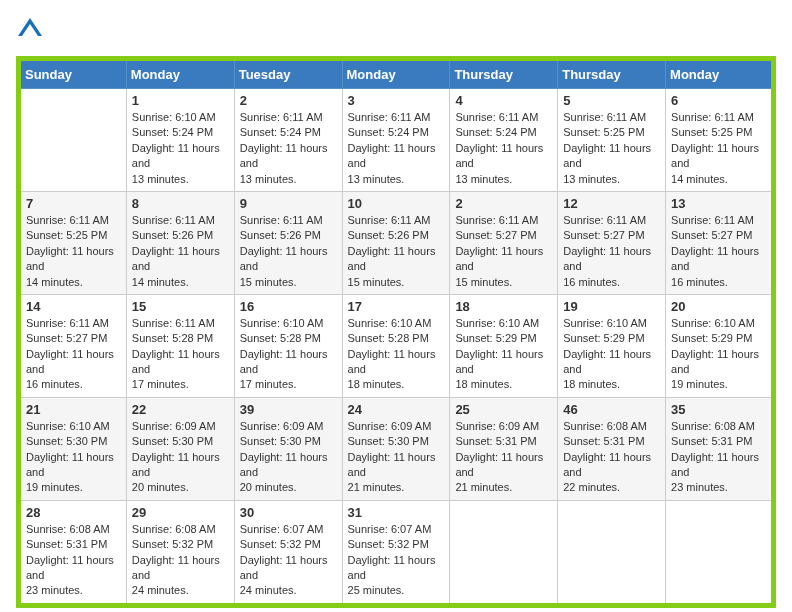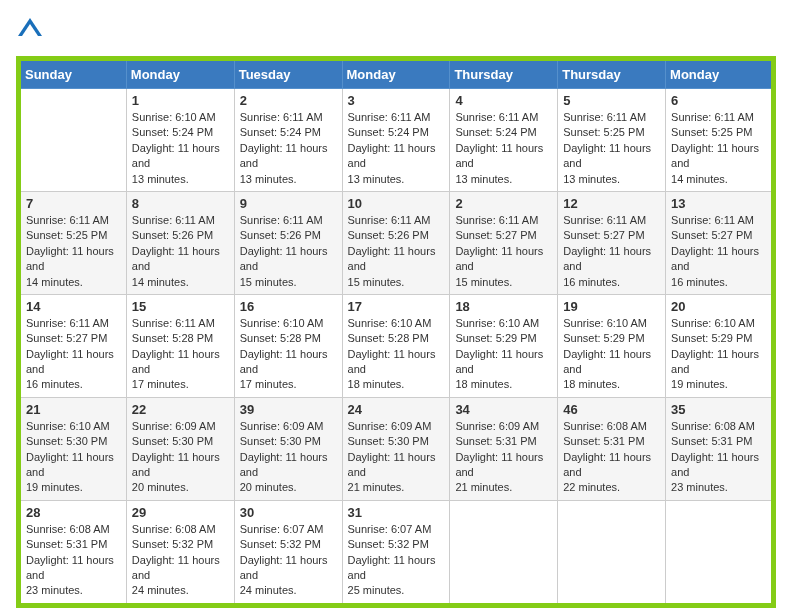--- a/index.html
+++ b/index.html
@@ -272,21 +272,21 @@
           Sunrise: 6:09 AM<br>Sunset: 5:30 PM<br>Daylight: 11 hours and<br>20 minutes.
         </div>
         </td>
         <td>
           <span class="day-number">24</span>
         <div class="cell-info">
           Sunrise: 6:09 AM<br>Sunset: 5:30 PM<br>Daylight: 11 hours and<br>21 minutes.
         </div>
         </td>
         <td>
-          <span class="day-number">34</span>
+          <span class="day-number">25</span>
         <div class="cell-info">
           Sunrise: 6:09 AM<br>Sunset: 5:31 PM<br>Daylight: 11 hours and<br>21 minutes.
         </div>
         </td>
         <td>
           <span class="day-number">46</span>
         <div class="cell-info">
           Sunrise: 6:08 AM<br>Sunset: 5:31 PM<br>Daylight: 11 hours and<br>22 minutes.
         </div>
         </td>

